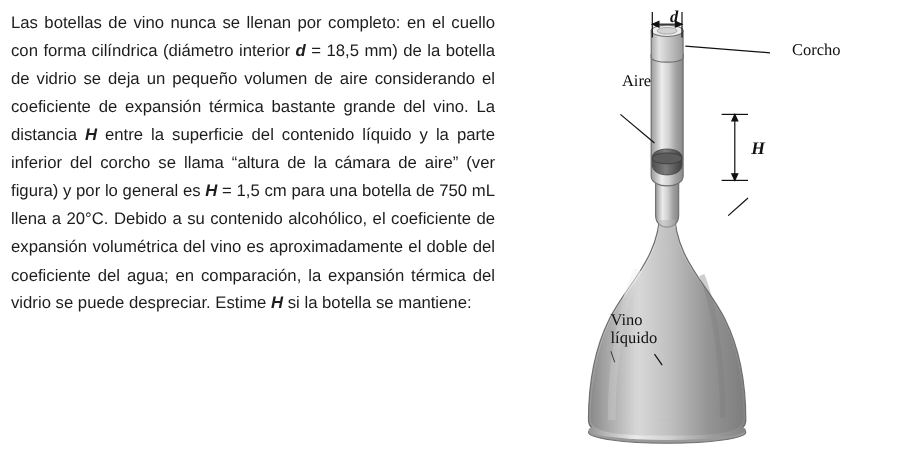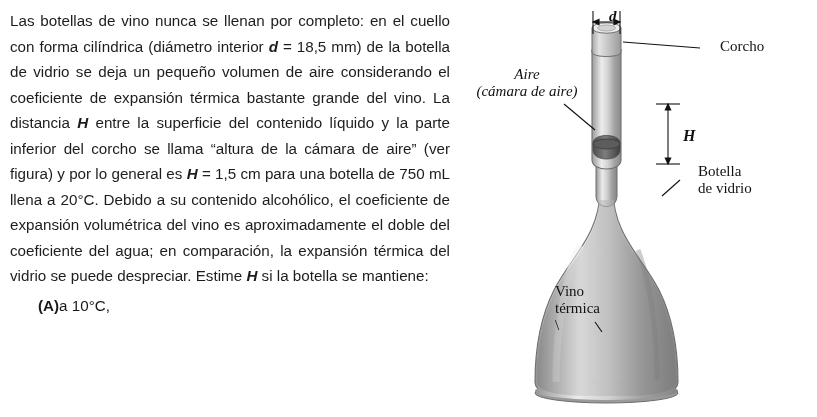--- a/index.html
+++ b/index.html
@@ -66,22 +66,21 @@
     font-family: "Liberation Serif", serif;
     font-size: 15px;
     color: #111;
     line-height: 17px;
   }
   .fig-label.centered { text-align: center; }
   #label-aire {
     left: 10px;
     top: 66px;
     width: 130px;
-    text-align: center;
-    font-style: italic;
+    text-align: right;
   }
   #label-corcho {
     left: 268px;
     top: 38px;
   }
   #label-botella {
     left: 246px;
     top: 163px;
     width: 90px;
   }
@@ -108,21 +107,20 @@
 </style>
 </head>
 <body>
 
 <div id="page">
 
   <div class="text-col">
     <p class="para"><span>Las botellas de vino nunca se llenan por completo: en el cuello con forma cilíndrica (diámetro interior </span><span class="bold-ital">d</span><span> = 18,5 mm) de la botella de vidrio se deja un pequeño volumen de aire considerando el coeficiente de expansión térmica bastante grande del vino. La distancia </span><span class="bold-ital">H</span><span> entre la superficie del contenido líquido y la parte inferior del corcho se llama “altura de la cámara de aire” (ver figura) y por lo general es </span><span class="bold-ital">H</span><span> = 1,5 cm para una botella de 750 mL llena a 20°C. Debido a su contenido alcohólico, el coeficiente de expansión volumétrica del vino es aproximadamente el doble del coeficiente del agua; en comparación, la expansión térmica del vidrio se puede despreciar. Estime </span><span class="bold-ital">H</span><span> si la botella se mantiene:</span></p>
 
     <div class="choices">
-      <div class="choice"><span class="lbl">(A)</span><span>a 10°C,</span></div>
     </div>
   </div>
 
   <div class="figure">
     <svg width="365" height="417" viewBox="0 0 365 417">
       <defs>
         <linearGradient id="neckGrad" x1="0" y1="0" x2="1" y2="0">
           <stop offset="0%" stop-color="#9d9d9d"></stop>
           <stop offset="12%" stop-color="#b6b6b6"></stop>
           <stop offset="33%" stop-color="#ededed"></stop>
@@ -232,33 +230,28 @@
         <line x1="112" y1="104" x2="143" y2="130"></line>
 
         <line x1="228" y1="180" x2="210" y2="196"></line>
 
         <line x1="143" y1="322" x2="150" y2="332"></line>
       </g>
     </svg>
 
     <div class="fig-label centered" id="label-aire">
       <span>Aire</span><br>
-      <span>(cámara de aire)</span>
     </div>
 
     <div class="fig-label" id="label-corcho">Corcho</div>
 
-    <div class="fig-label" id="label-botella">
-      <span>Botella</span><br>
-      <span>de vidrio</span>
-    </div>
 
     <div class="fig-label centered" id="label-vino">
       <span>Vino</span><br>
-      <span>térmica</span><br>
+      <span>líquido</span><br>
       <span>\</span>
     </div>
 
     <div class="fig-label" id="label-H">H</div>
     <div class="fig-label" id="label-d">d</div>
   </div>
 
 </div>
 
 </body></html>

